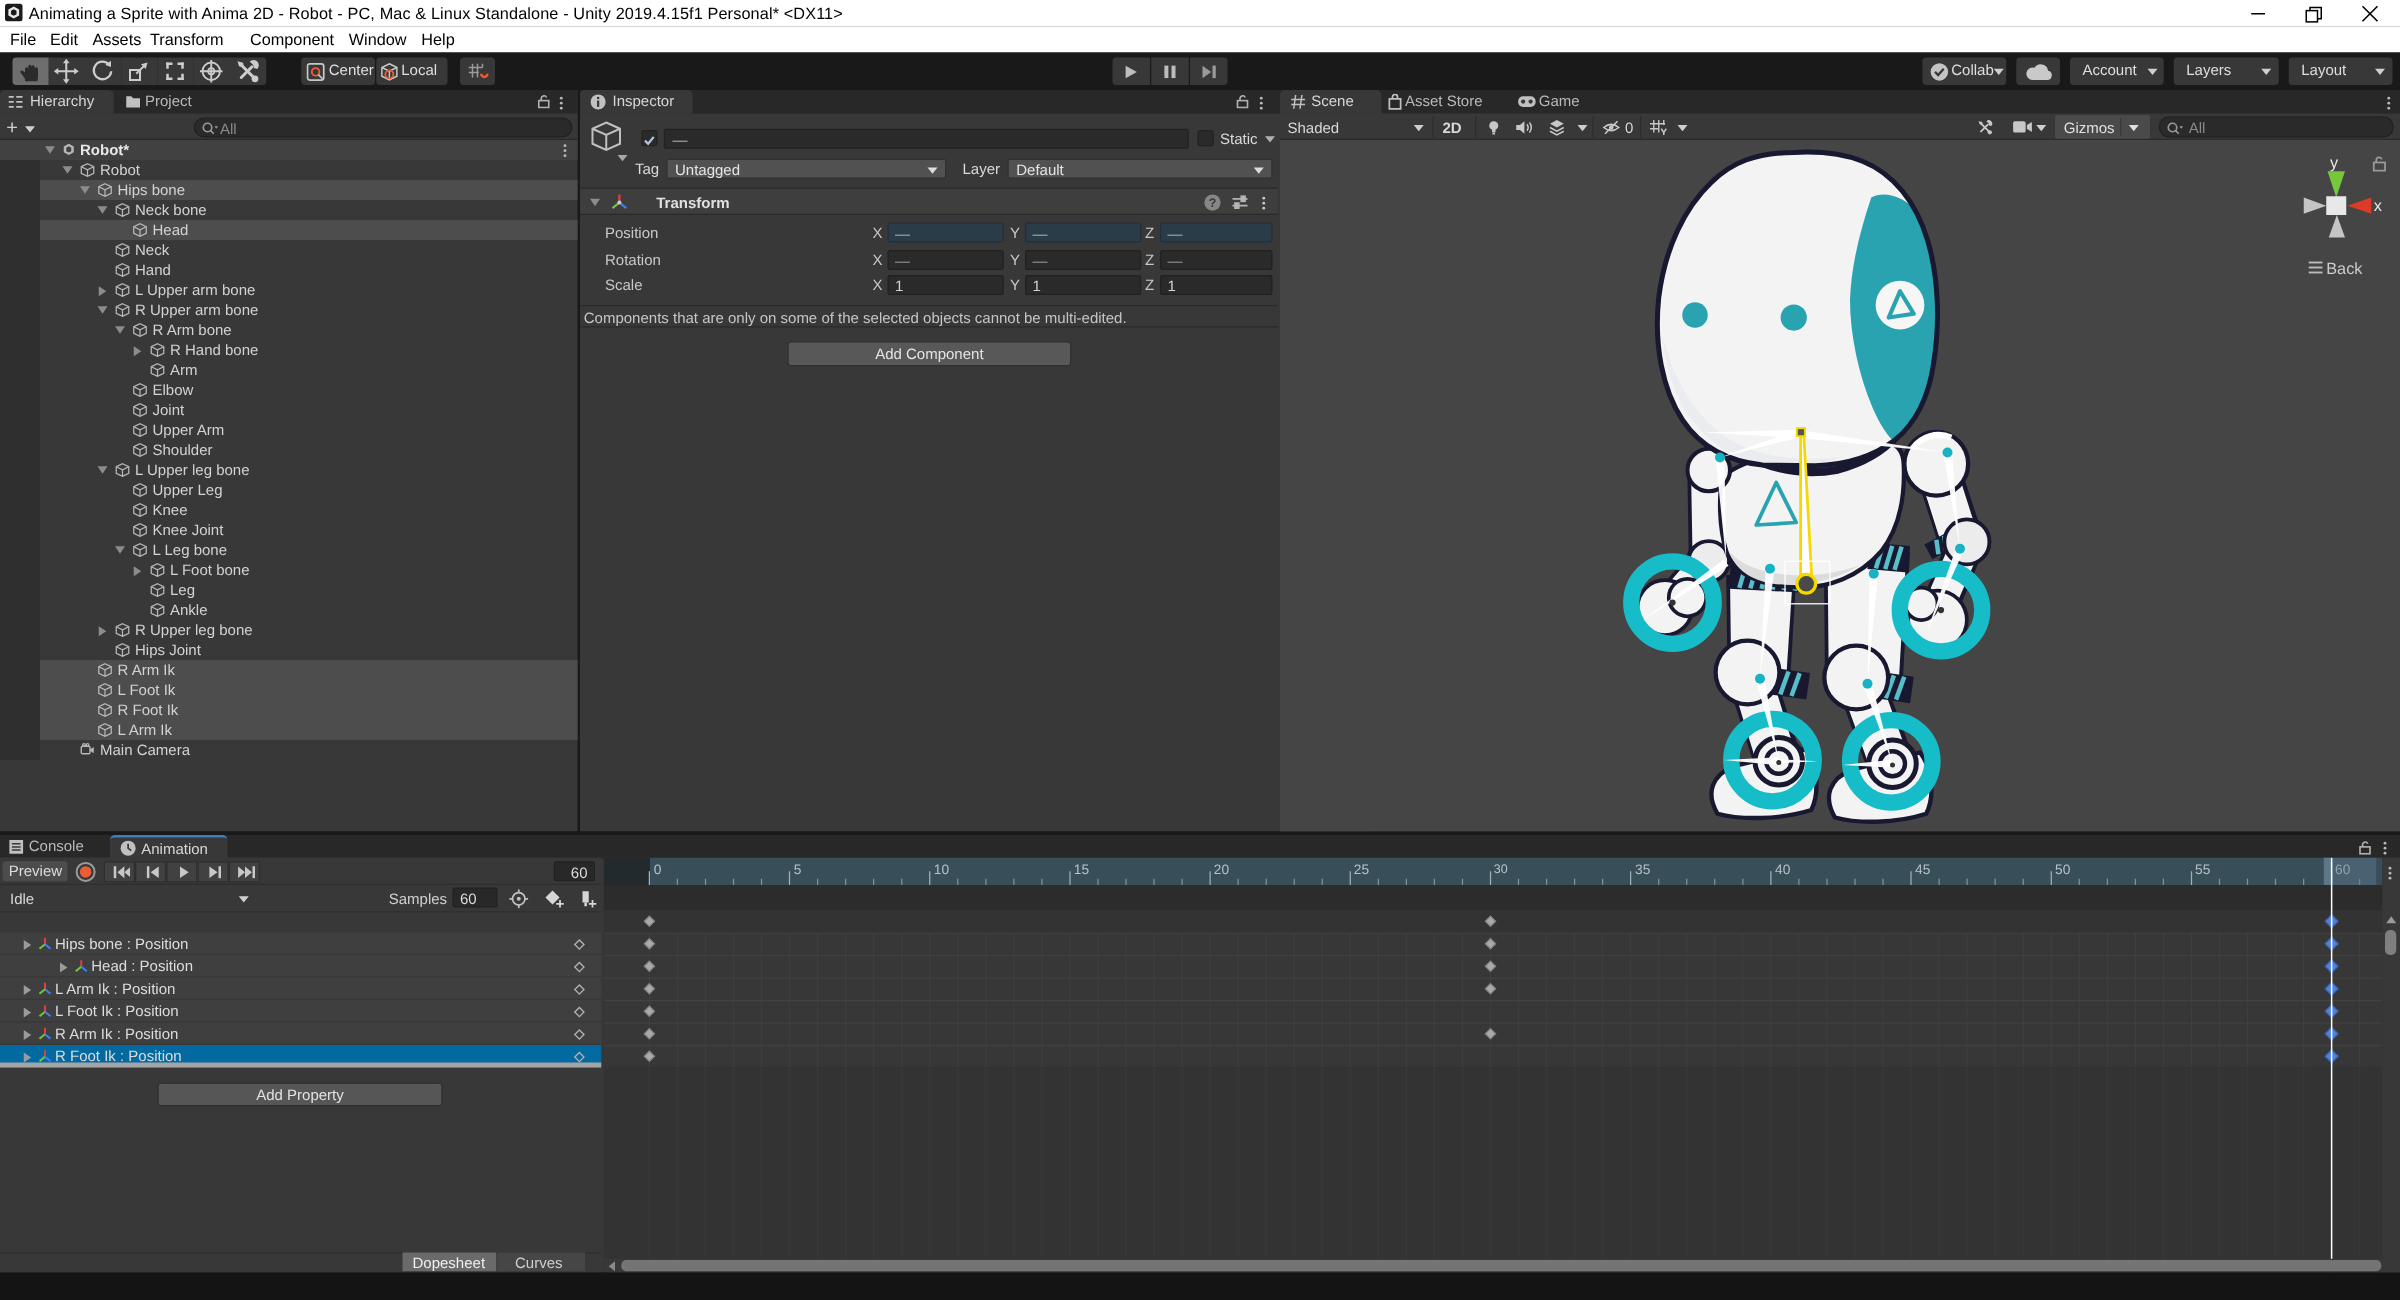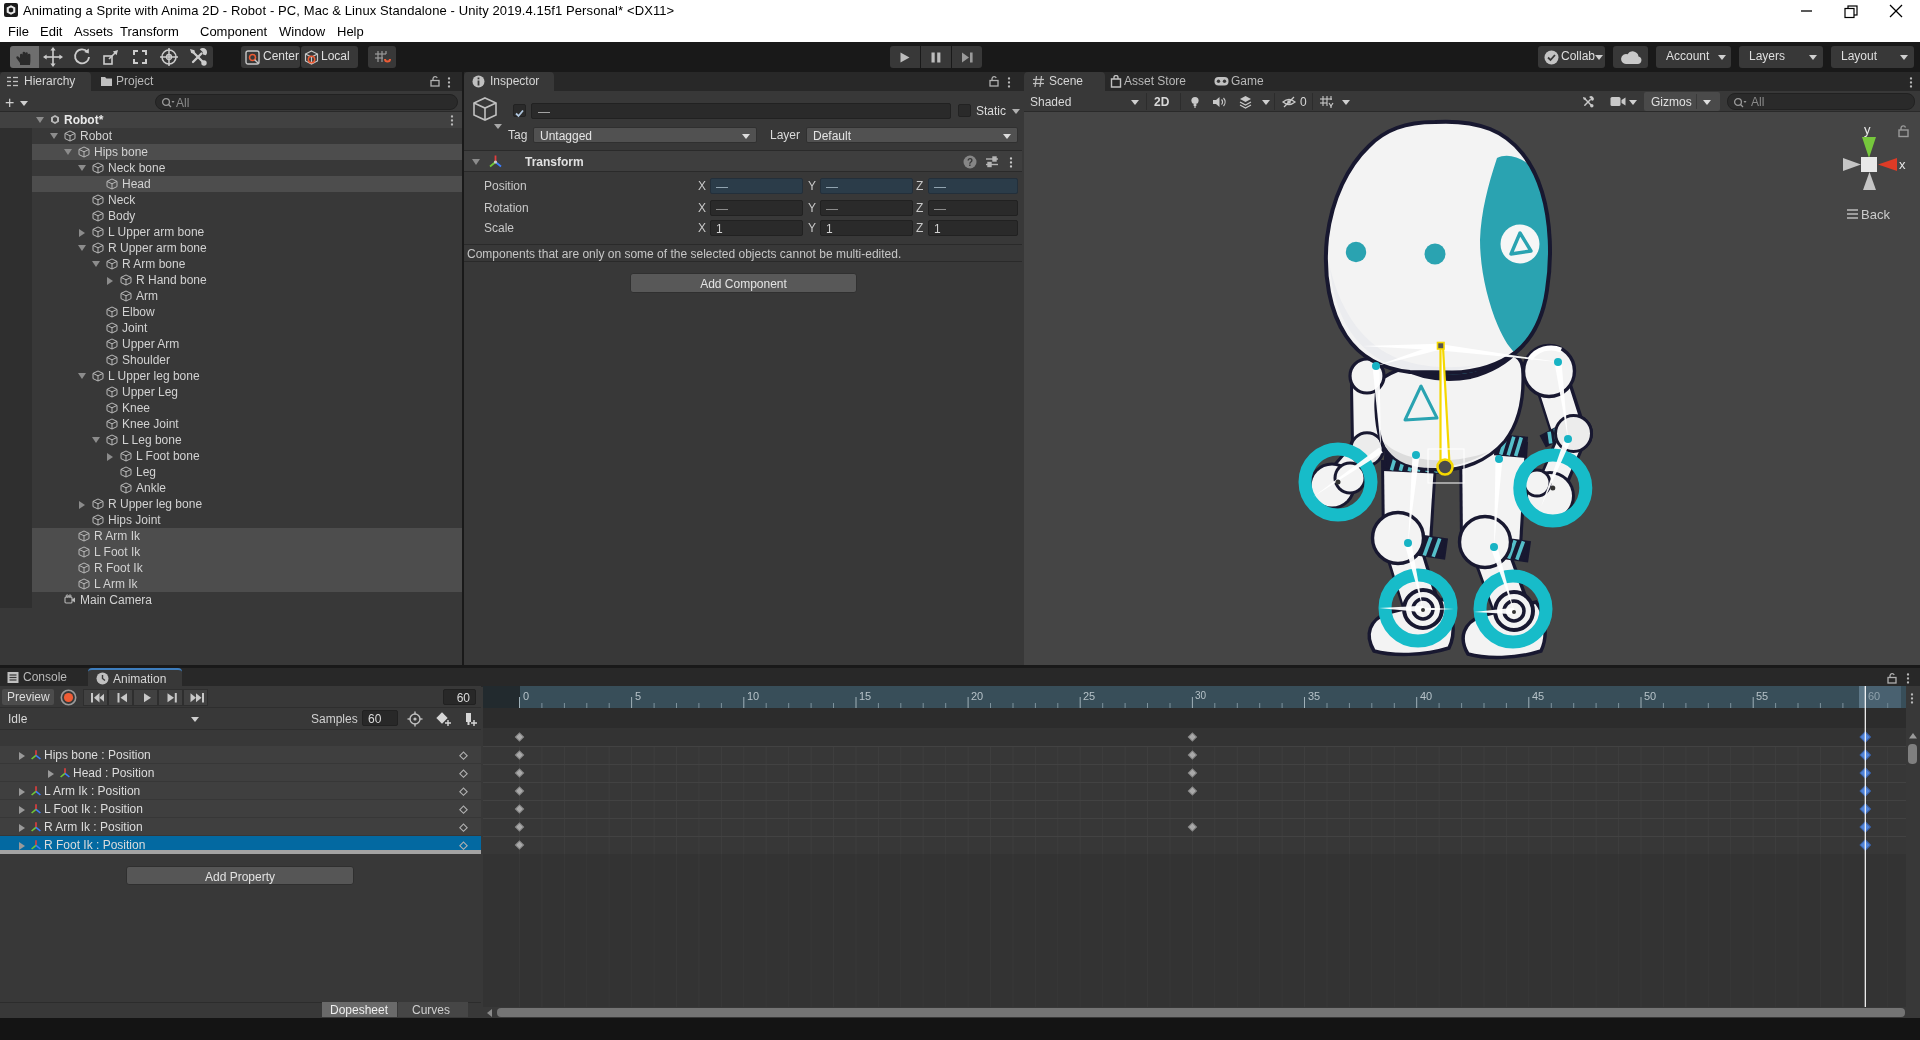--- a/index.html
+++ b/index.html
@@ -311,21 +311,21 @@
           </svg>
           <div class="hlabel" style="left:76px;">Neck</div>
         </div>
     <div class="hrow" style="top:136px;">
           <svg class="cube" style="left:60px;" viewBox="0 0 12 12">
             <g fill="none" stroke="#b8b8b8" stroke-width="1">
               <path d="M6 1 L11 3.4 L11 8.6 L6 11 L1 8.6 L1 3.4 Z"></path>
               <path d="M1 3.4 L6 5.8 L11 3.4 M6 5.8 L6 11"></path>
             </g>
           </svg>
-          <div class="hlabel" style="left:76px;">Body</div>
+          <div class="hlabel" style="left:76px;">Hand</div>
         </div>
     <div class="hrow" style="top:152px;">
           <div class="arrow arr-r" style="left:47px;"></div>
           <svg class="cube" style="left:60px;" viewBox="0 0 12 12">
             <g fill="none" stroke="#b8b8b8" stroke-width="1">
               <path d="M6 1 L11 3.4 L11 8.6 L6 11 L1 8.6 L1 3.4 Z"></path>
               <path d="M1 3.4 L6 5.8 L11 3.4 M6 5.8 L6 11"></path>
             </g>
           </svg>
           <div class="hlabel" style="left:76px;">L Upper arm bone</div>

